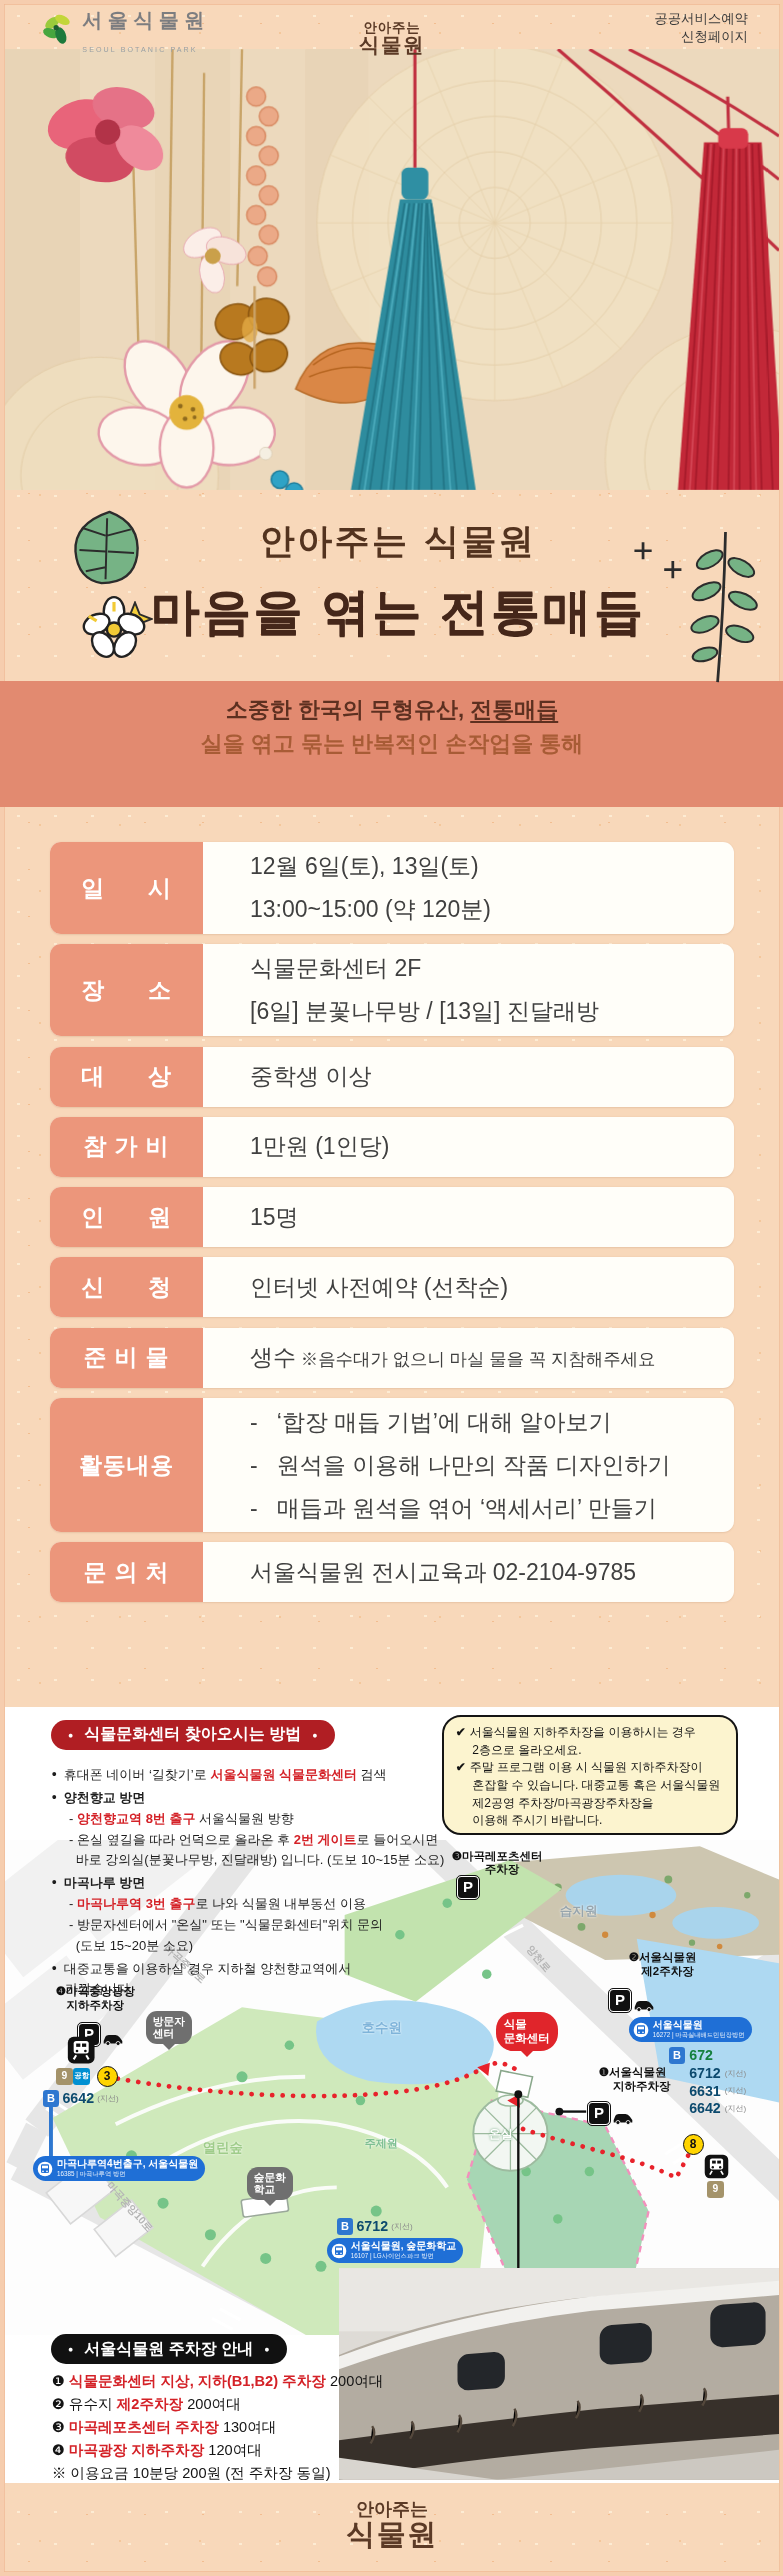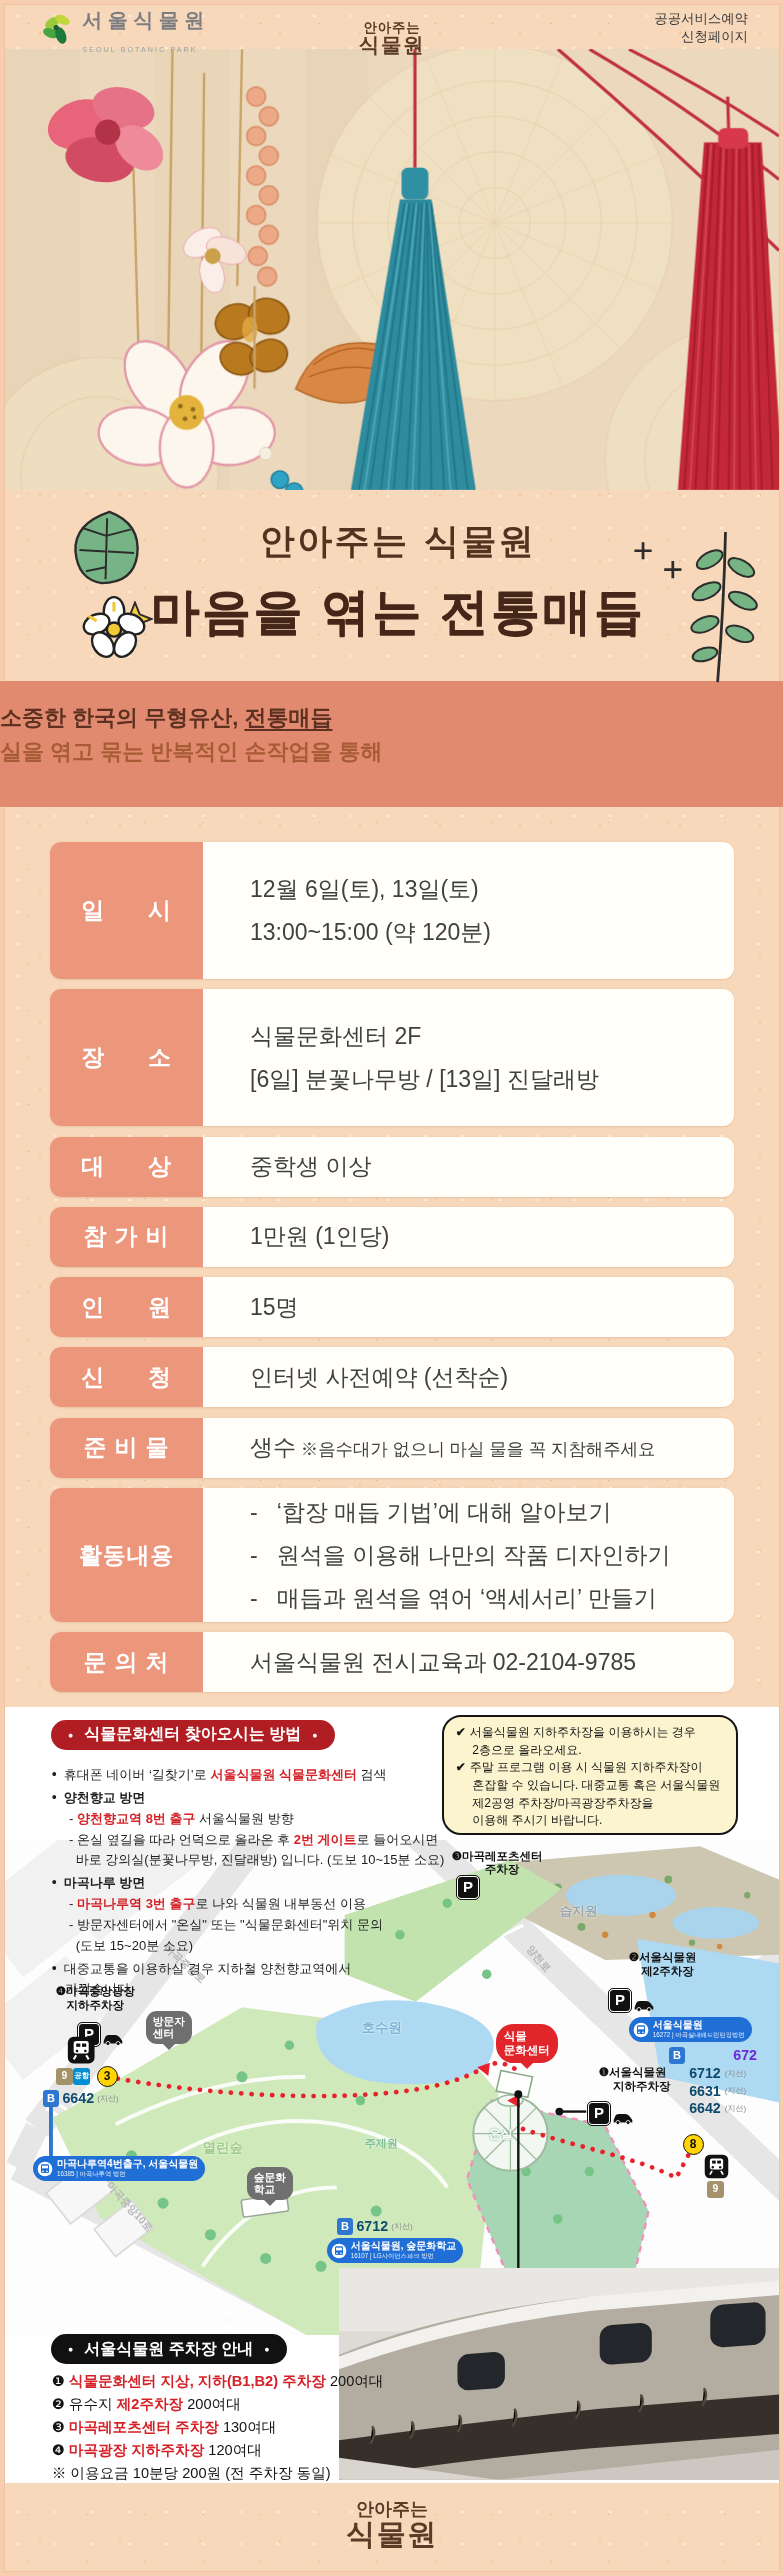--- a/index.html
+++ b/index.html
@@ -20,29 +20,29 @@
   .hc1{font-size:13.4px;letter-spacing:0.8px;}
   .hc2{font-size:20.5px;letter-spacing:1.6px;}
   
   .hero{left:4.7px;top:49px;width:774px;height:441px;overflow:hidden;background:#ecd9bd;}
   
   .title-block{left:12px;right:0;top:518px;text-align:center;z-index:3;}
   .brand-line{font-family:"DejaVu Serif",serif;font-weight:bold;font-size:35px;color:#53331f;letter-spacing:2.4px;}
   .main-title{font-size:49px;font-weight:bold;color:#45271a;letter-spacing:2.4px;margin-top:14.2px;
     text-shadow:0 0.8px 0 #45271a;}
   
-  .desc-band{left:0;right:0;top:681px;height:126px;background:#e28a70;text-align:left;
-    padding-top:20px;box-sizing:border-box;}
+  .desc-band{left:0;right:0;top:681px;height:126px;background:#e28a70;text-align:center;
+    padding-top:12px;box-sizing:border-box;}
   .desc-line{font-size:22px;font-weight:bold;color:#5d3020;line-height:1.55;}
   .desc-line .light{color:#a85c36;}
   .desc-line .ul{text-decoration:underline;text-underline-offset:4px;}
   
   .info-table{left:50px;top:842px;width:684px;display:flex;flex-direction:column;gap:10.3px;}
   .trow{display:flex;border-radius:11px;overflow:hidden;background:#fffef9;box-shadow:0 0.8px 1.6px rgba(150,90,50,.15);}
-  .trow.h1{height:60px;} .trow.h2{height:137px;justify-content:center;} .trow.h3{height:134px;}
+  .trow.h1{height:60px;} .trow.h2{height:92px;justify-content:center;} .trow.h3{height:134px;}
   .tlabel{width:153px;flex:0 0 153px;background:#ec967b;color:#fff;font-weight:bold;font-size:23px;
     display:flex;align-items:center;justify-content:center;white-space:pre;letter-spacing:0.8px;}
   .tcontent{flex:1;display:flex;flex-direction:column;justify-content:center;gap:12px;
     padding-left:47px;color:#404040;font-size:23px;}
   .tline{white-space:pre;}
   .tnote{font-size:17.4px;}
   
   .white-sec{left:4.7px;top:1707px;width:774px;height:776px;background:#ffffff;}
   .pill{position:absolute;display:flex;align-items:center;gap:11px;color:#fff;font-weight:bold;
     border-radius:17.4px;padding:0 17.4px;height:30px;z-index:5;}
@@ -90,21 +90,21 @@
     text-align:center;line-height:16.6px;font-size:10.3px;vertical-align:top;}
   .l9{background:#a4936a;} .lair{background:#0090d2;font-size:7.5px;}
   .busstop{position:absolute;display:flex;align-items:center;gap:4px;background:#1f6fd6;border-radius:12.6px;
     padding:2.4px 7.1px 2.4px 4px;color:#fff;z-index:3;white-space:nowrap;}
   .bs-t{font-size:10px;font-weight:bold;line-height:1.15;}
   .bs-s{font-size:6.3px;opacity:.92;}
   .bnum{position:absolute;display:flex;align-items:center;gap:3.2px;z-index:3;white-space:nowrap;}
   .bsq{width:16.6px;height:16.6px;background:#2e77d0;color:#fff;font-weight:bold;border-radius:3.2px;
     text-align:center;line-height:16.6px;font-size:11px;}
   .bno{font-weight:bold;font-size:14.2px;color:#0c4a6e;}
-  .bno-blue{color:#6d28d9;margin-left:44px;}
+  .bno-blue{color:#15803d;}
   .btype{font-size:8px;color:#8a8a8a;}
   .buslist{position:absolute;z-index:3;}
   .buslist .row{display:flex;align-items:center;gap:4px;margin-bottom:1.6px;}
   .subway-ic{position:absolute;z-index:3;}
   
   .photo{position:absolute;left:334px;top:561px;width:440px;height:212px;z-index:4;overflow:hidden;background:#e8e6e2;}
   .footer{left:0;right:0;top:2483px;height:93px;text-align:center;}
   .footer-logo{margin-top:17.4px;color:#5b3a26;font-family:"DejaVu Serif",serif;font-weight:bold;line-height:1.05;}
   .fl1{font-size:18px;} .fl2{font-size:29px;letter-spacing:1.6px;}
   .deco{z-index:3;}
@@ -608,21 +608,21 @@
         <div class="row" style="margin-left:20.5px">
             <span class="bno">6631</span>
             <span class="btype">(지선)</span>
           </div>
         <div class="row" style="margin-left:20.5px">
             <span class="bno">6642</span>
             <span class="btype">(지선)</span>
           </div>
       </div>
 
-      <div class="pin pin-red" style="left:491px;top:184px">
+      <div class="pin pin-red" style="left:491px;top:172px">
         <div class="pin-bubble">
             <div>식물</div>
             <div>문화센터</div>
           </div>
         <div class="pin-tip"></div>
       </div>
 
       <div class="mlab pklabel" style="left:594px;top:226px">
         <div><span>❶</span><span>서울식물원</span></div>
         <div style="margin-left:14.2px">지하주차장</div>

